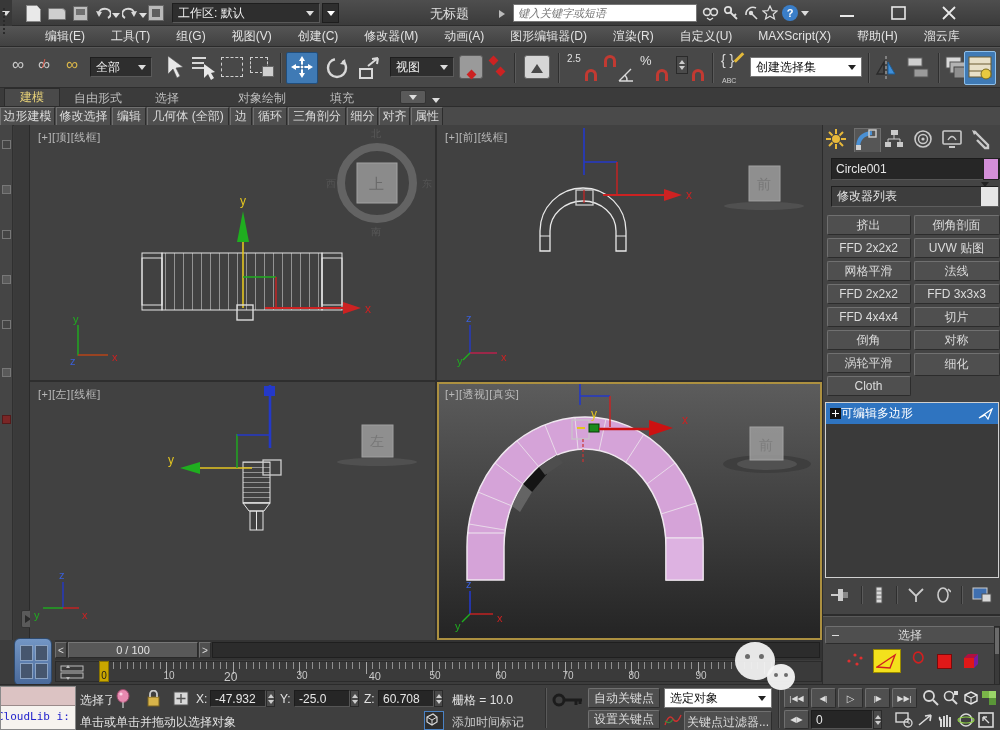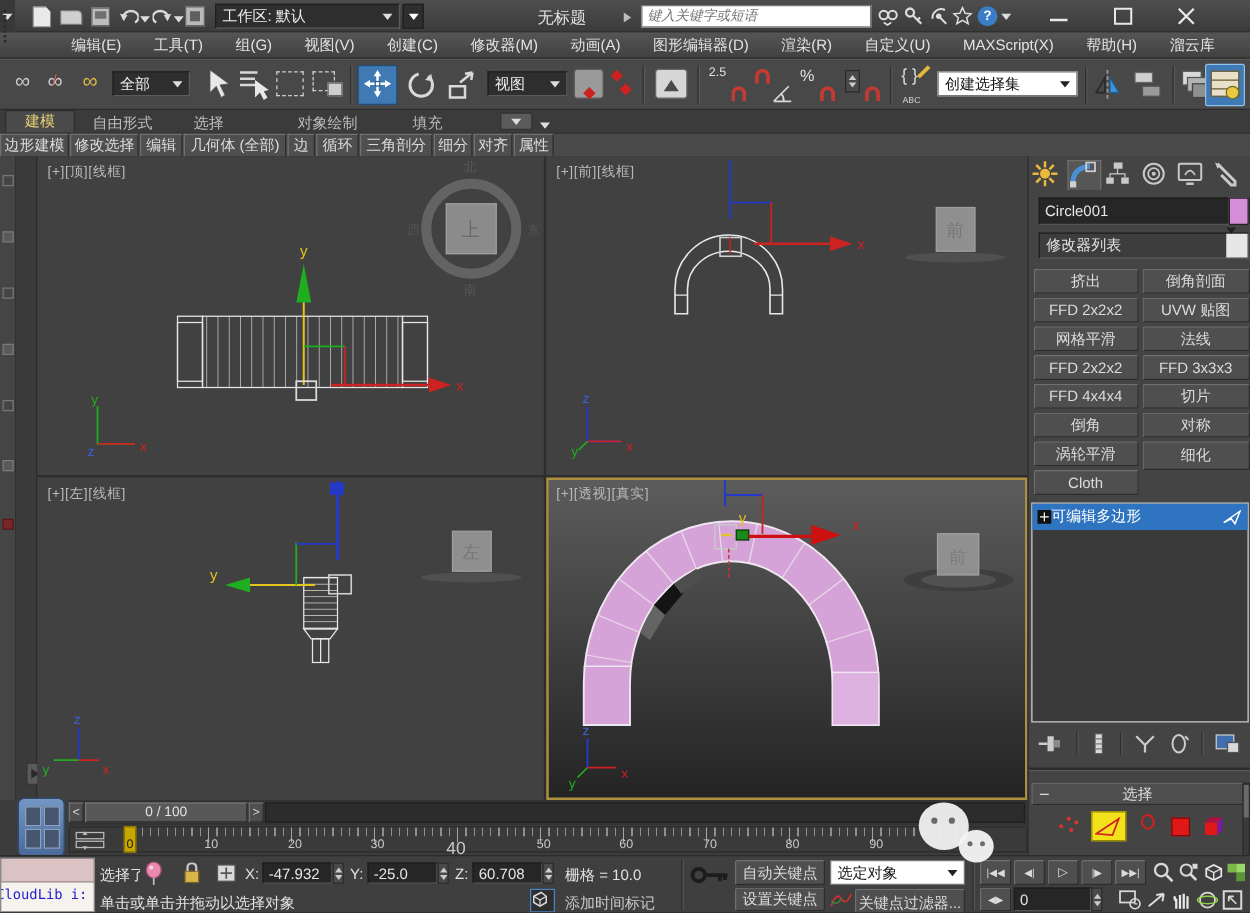--- a/index.html
+++ b/index.html
@@ -90,21 +90,21 @@
         <path d="M6 12 H20" stroke="#e8e8e8" stroke-width="2"></path>
       </svg>
     <svg class="abs" style="left:886px;top:4px" width="26" height="18">
         <rect x="6" y="3" width="13" height="12" fill="none" stroke="#e8e8e8" stroke-width="1.6"></rect>
       </svg>
     <svg class="abs" style="left:936px;top:4px" width="26" height="18">
         <path d="M7 3 L19 15 M19 3 L7 15" stroke="#e8e8e8" stroke-width="1.8"></path>
       </svg>
   </div>
 
-  <div class="abs row" style="left:0;top:26px;width:1000px;height:21px;background:linear-gradient(#555,#414141);border-bottom:1px solid #2a2a2a;padding-left:44px;gap:0">
+  <div class="abs row" style="left:0;top:26px;width:1000px;height:21px;background:linear-gradient(#555,#414141);border-bottom:1px solid #2a2a2a;padding-left:32px;gap:0">
     <span class="txt" style="padding:0 13px">编辑(E)</span>
     <span class="txt" style="padding:0 13px">工具(T)</span>
     <span class="txt" style="padding:0 13px">组(G)</span>
     <span class="txt" style="padding:0 13px">视图(V)</span>
     <span class="txt" style="padding:0 13px">创建(C)</span>
     <span class="txt" style="padding:0 13px">修改器(M)</span>
     <span class="txt" style="padding:0 13px">动画(A)</span>
     <span class="txt" style="padding:0 13px">图形编辑器(D)</span>
     <span class="txt" style="padding:0 13px">渲染(R)</span>
     <span class="txt" style="padding:0 13px">自定义(U)</span>
@@ -600,23 +600,23 @@
         <rect x="1" y="2" width="22" height="5" fill="none" stroke="#bbb"></rect>
         <rect x="1" y="9" width="22" height="5" fill="none" stroke="#bbb"></rect>
         <path d="M8 1 l2 3 h-4 z M8 16 l2 -3 h-4 z" fill="#bbb"></path>
       </svg>
     <div class="abs" style="left:44px;top:0;width:676px;height:7px;background:repeating-linear-gradient(to right,#8f8f8f 0 1px,transparent 1px 6.64px)"></div>
     <div class="abs" style="left:44px;top:0;width:676px;height:12px;background:repeating-linear-gradient(to right,#a5a5a5 0 1px,transparent 1px 66.4px)"></div>
   </div>
   <div class="abs" style="left:99px;top:661px;width:10px;height:21px;background:#c8a600;border:1px solid #8a7400"></div>
   <span class="abs" style="left:97px;top:670px;width:14px;text-align:center;font-size:10px;color:#1a1a1a">0</span>
   <span class="abs" style="left:157px;top:670px;width:24px;text-align:center;font-size:10px;color:#c9c9c9">10</span>
-  <span class="abs" style="left:224px;top:670px;width:24px;text-align:center;font-size:10px;color:#c9c9c9">20</span>
+  <span class="abs" style="left:224px;top:670px;width:24px;text-align:left;font-size:12px;color:#c9c9c9">20</span>
   <span class="abs" style="left:290px;top:670px;width:24px;text-align:center;font-size:10px;color:#c9c9c9">30</span>
-  <span class="abs" style="left:357px;top:670px;width:24px;text-align:left;font-size:14px;color:#c9c9c9">40</span>
+  <span class="abs" style="left:357px;top:670px;width:24px;text-align:right;font-size:11px;color:#c9c9c9">40</span>
   <span class="abs" style="left:423px;top:670px;width:24px;text-align:center;font-size:10px;color:#c9c9c9">50</span>
   <span class="abs" style="left:489px;top:670px;width:24px;text-align:center;font-size:10px;color:#c9c9c9">60</span>
   <span class="abs" style="left:556px;top:670px;width:24px;text-align:center;font-size:10px;color:#c9c9c9">70</span>
   <span class="abs" style="left:622px;top:670px;width:24px;text-align:center;font-size:10px;color:#c9c9c9">80</span>
   <span class="abs" style="left:689px;top:670px;width:24px;text-align:center;font-size:10px;color:#c9c9c9">90</span>
 
   <div class="abs" style="left:0;top:684px;width:1000px;height:46px;background:#3f3f3f;border-top:1px solid #2b2b2b">
     <span class="abs txt" style="left:80px;top:7px;width:32px;overflow:hidden;display:inline-block">选择了</span>
     <svg class="abs" style="left:116px;top:4px" width="15" height="20">
         <ellipse cx="7" cy="7" rx="6" ry="6.5" fill="#e88ab0" stroke="#9a4a6a"></ellipse>

